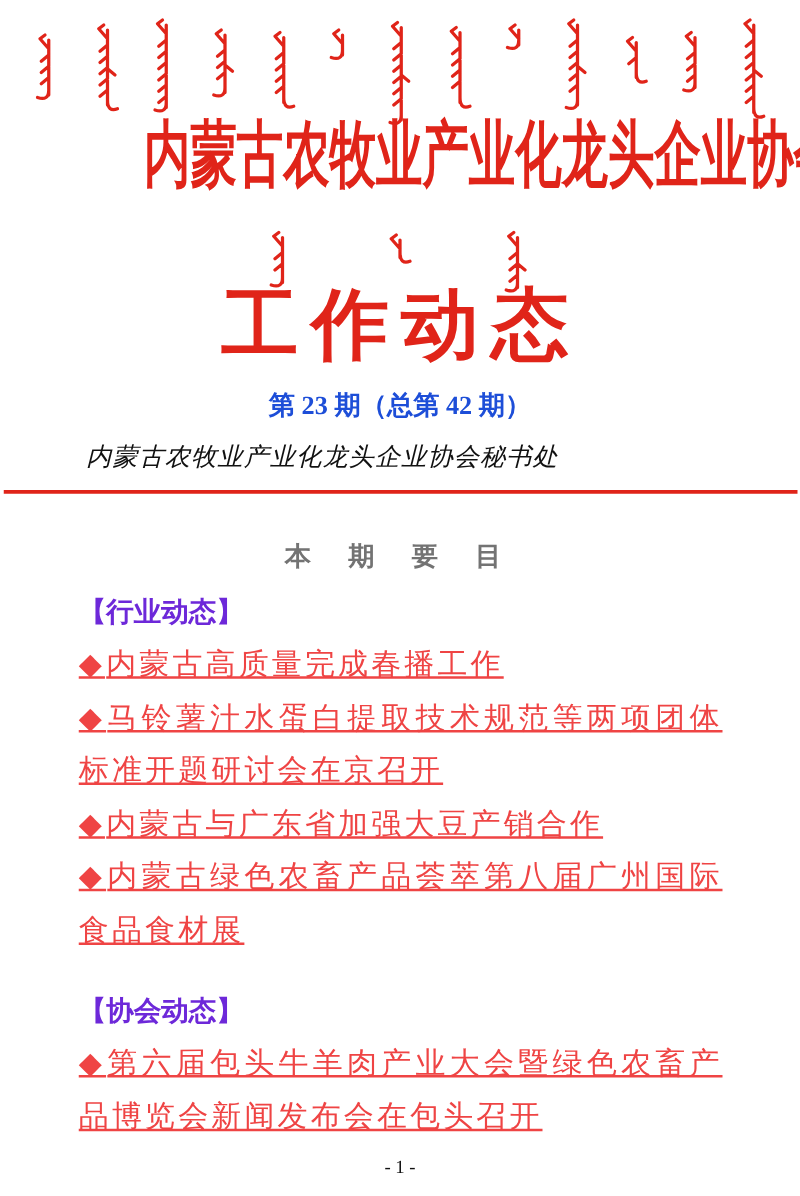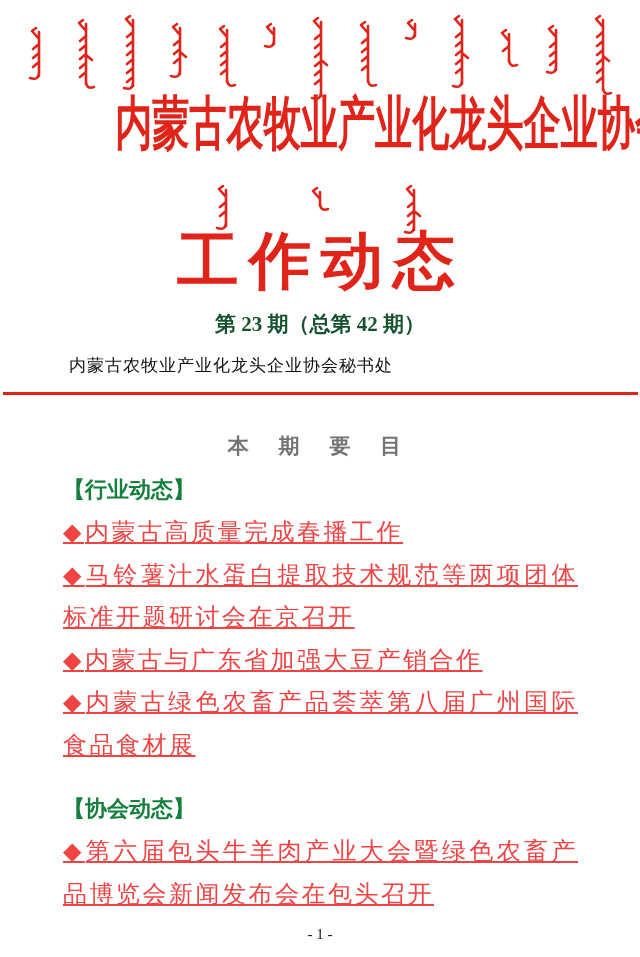--- a/index.html
+++ b/index.html
@@ -19,37 +19,37 @@
     font-family:"Liberation Serif","DejaVu Serif",serif;
   }
   
   .bulletin-title{
     position:absolute;top:226px;left:1px;width:100%;margin:0;text-align:center;
     font-size:62px;line-height:70px;font-weight:bold;letter-spacing:10px;
     font-family:"Liberation Serif","DejaVu Serif",serif;
   }
   .issue-line{
     position:absolute;top:308px;left:0;width:100%;text-align:center;
-    font-size:21px;font-weight:bold;line-height:32px;color:#14532d;
+    font-size:21px;font-weight:bold;line-height:32px;color:#1d4ed8;
   }
   .pub-row{
     position:absolute;top:352px;left:0;right:0;display:flex;
     justify-content:space-between;padding:0 55px 0 69px;
-    font-size:17px;line-height:28px;letter-spacing:1px;color:#111;
+    font-size:20px;line-height:28px;letter-spacing:1px;color:#111;font-style:italic;
   }
   .red-rule{position:absolute;top:392px;left:3px;right:2px;height:3px;}
   
   .toc{position:absolute;top:423px;left:0;right:0;padding:0 62px 0 63px;}
   .toc-heading{
     text-align:center;font-weight:bold;font-size:21px;letter-spacing:12px;
     line-height:46px;height:46px;color:#737373;
     font-family:"Liberation Sans","DejaVu Sans",sans-serif;
   }
   .sec-title{
-    font-size:22px;font-weight:bold;line-height:42px;height:42px;color:#15803d;
+    font-size:22px;font-weight:bold;line-height:42px;height:42px;color:#6d28d9;
     font-family:"Liberation Sans","DejaVu Sans",sans-serif;
   }
   .sec-2{margin-top:22px;}
   .toc-item{
     font-size:24px;line-height:42.5px;letter-spacing:2.5px;color:#ef4444;
     text-align:justify;
     text-decoration:underline;
   }
   .bullet{margin-right:1px;}
   .page-number{

